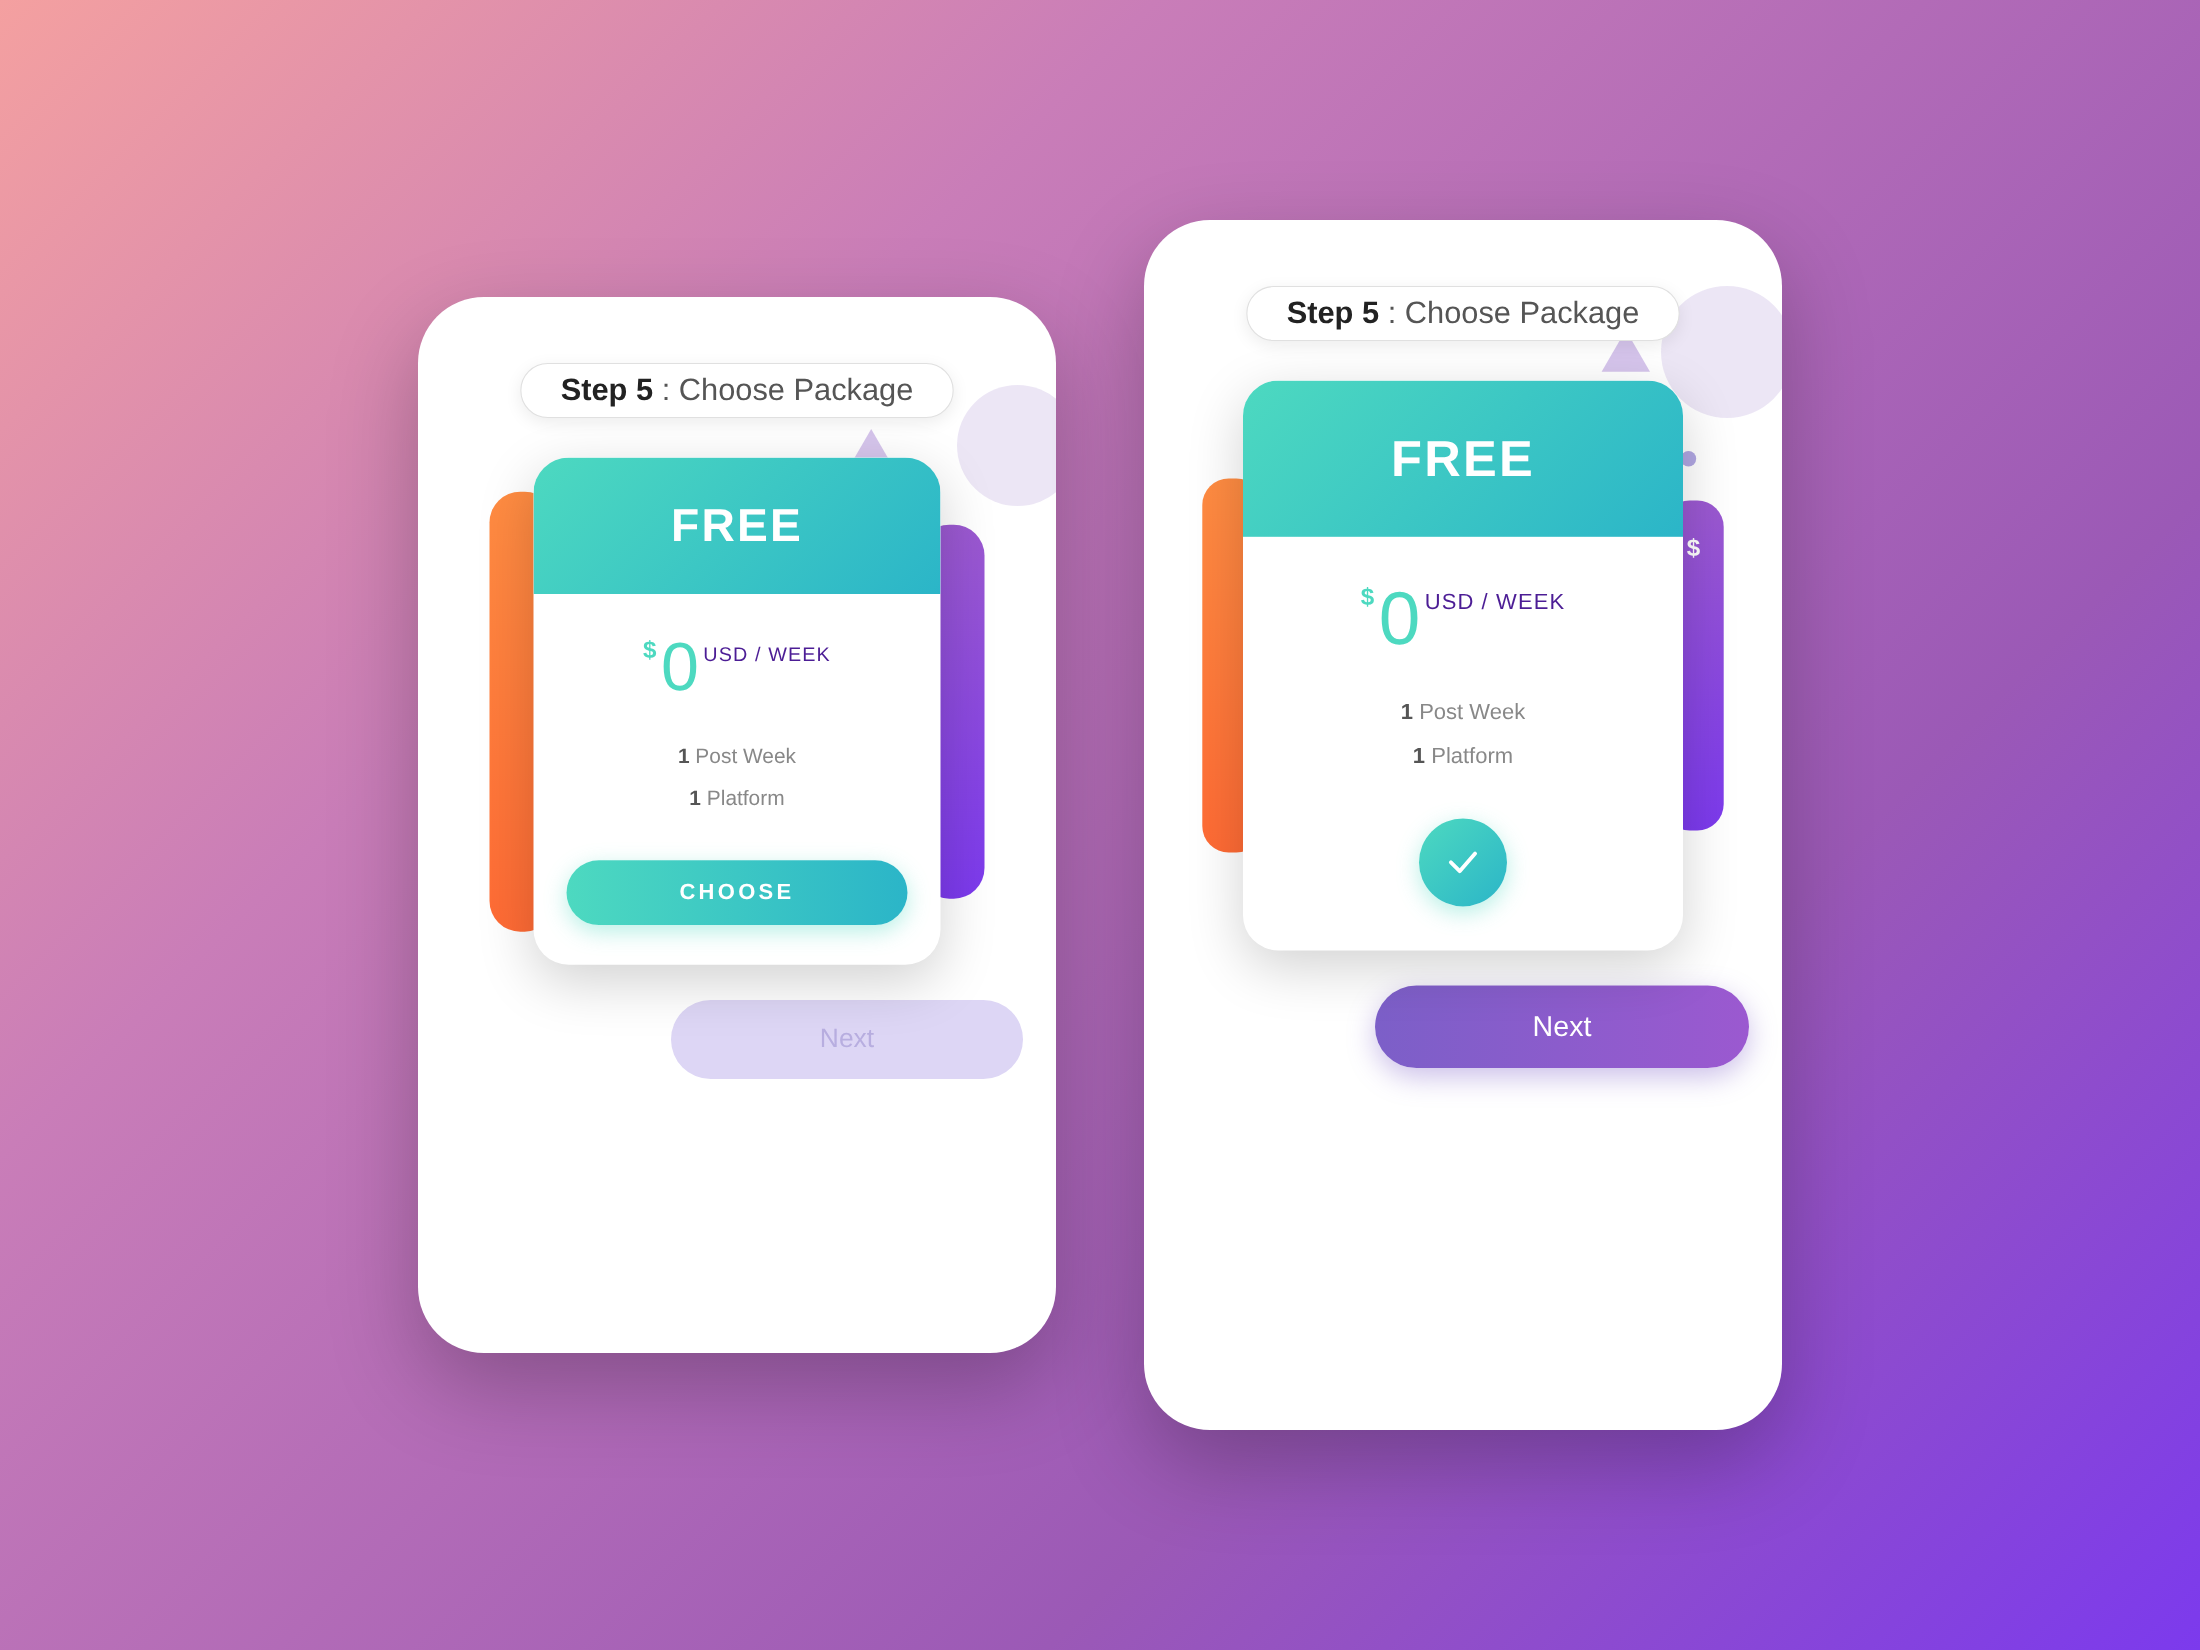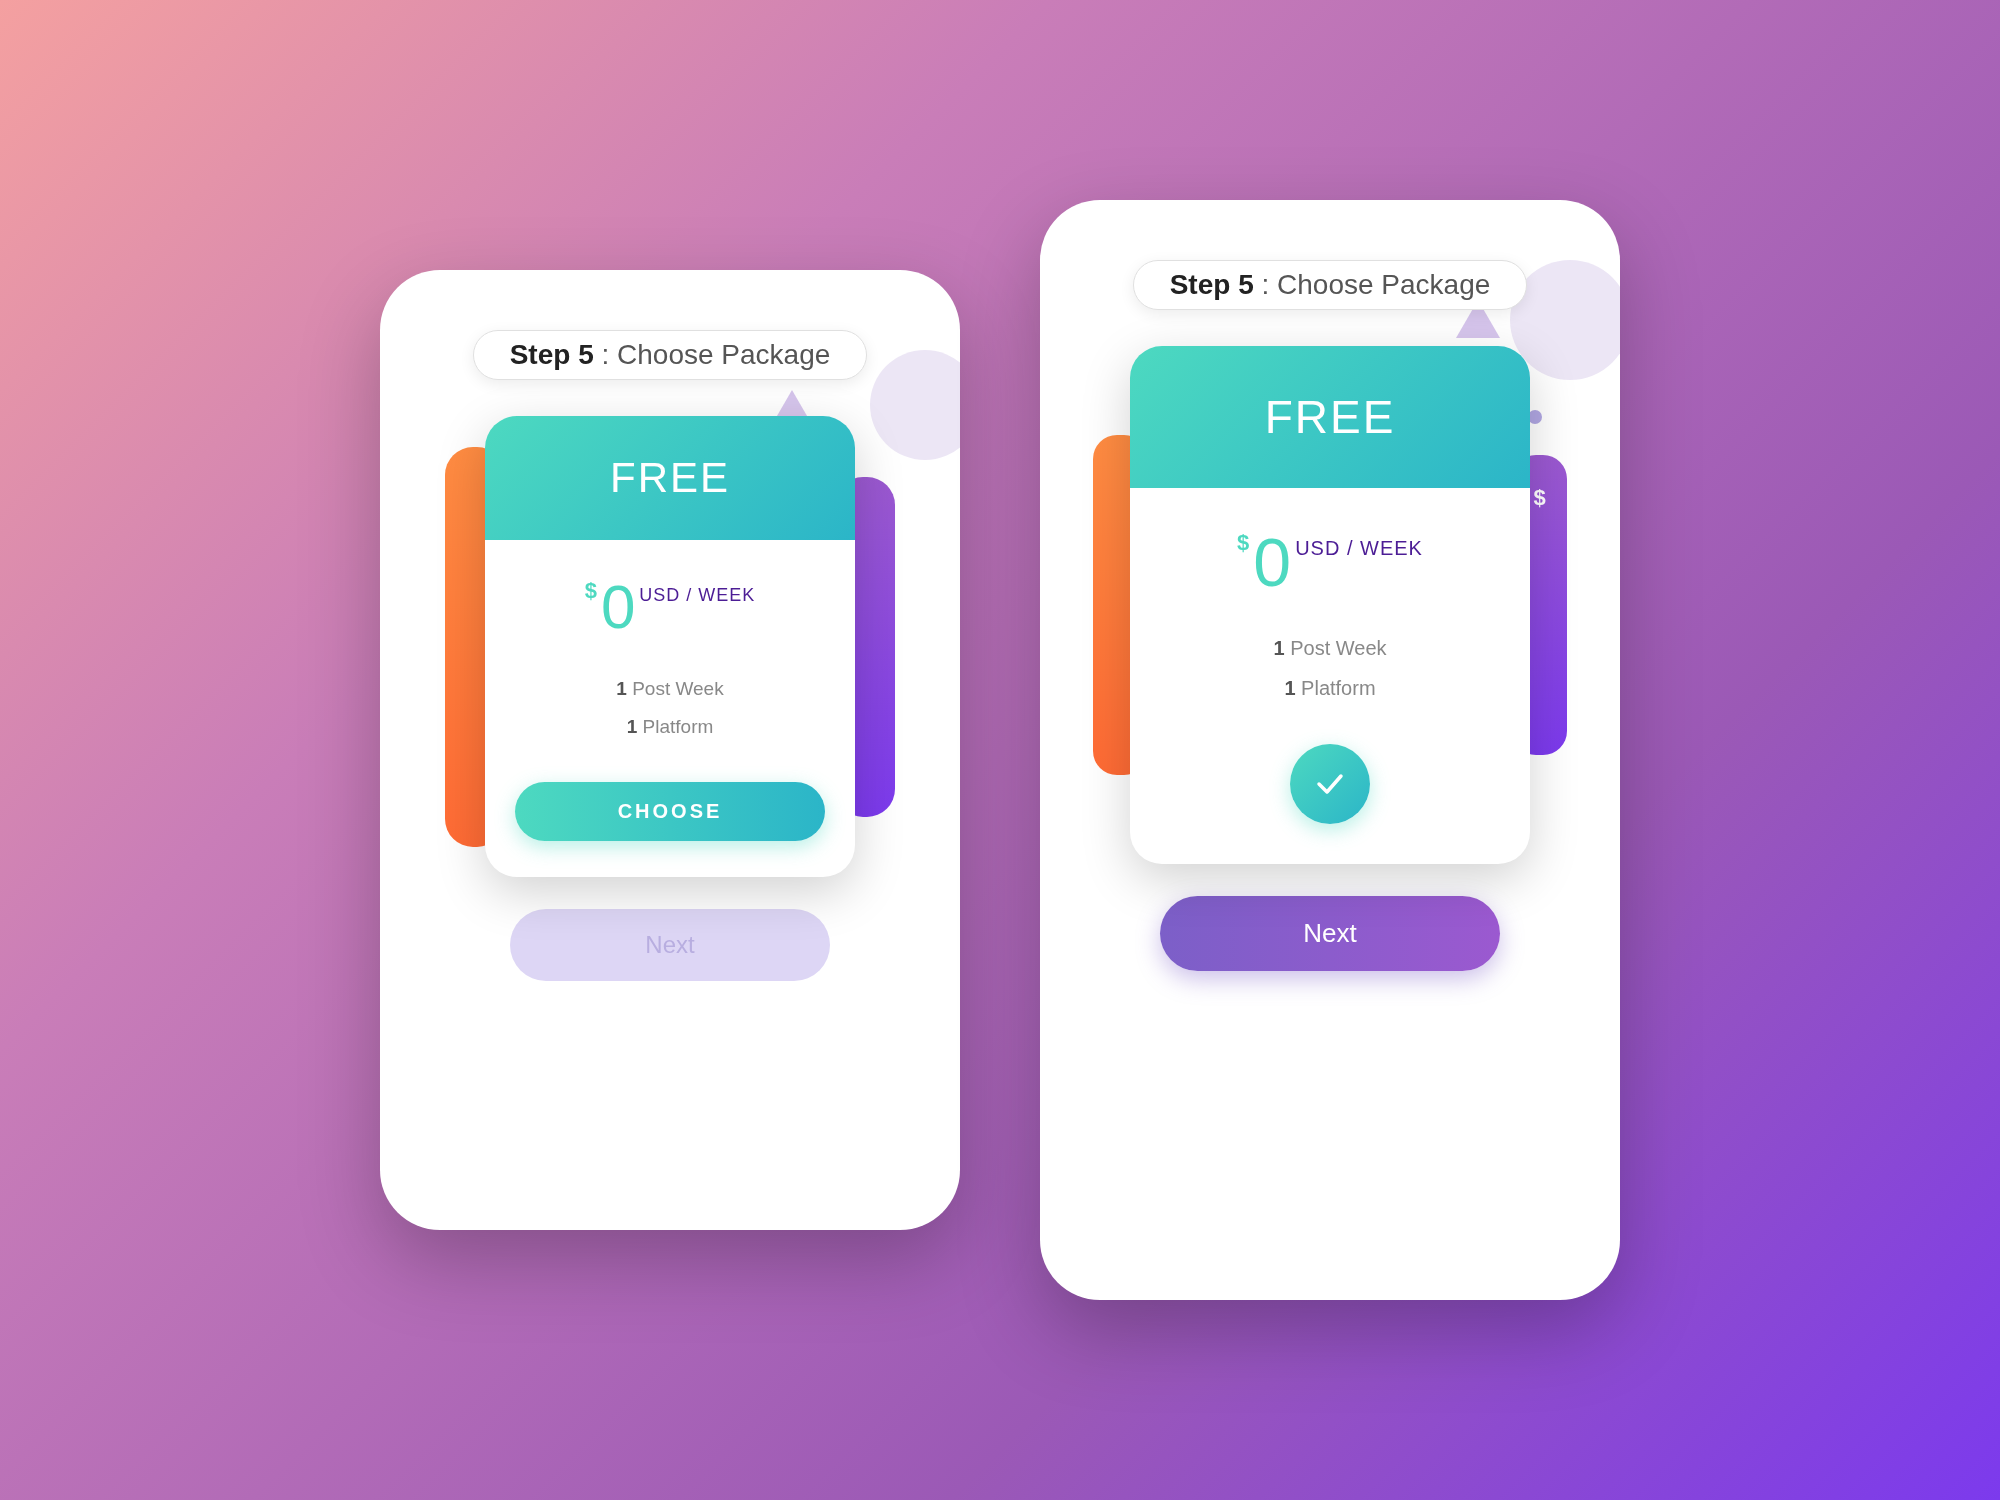--- a/index.html
+++ b/index.html
@@ -169,21 +169,21 @@
 
     .card-header {
       background: linear-gradient(135deg, #4dd9c0 0%, #2bb5c8 100%);
       padding: 38px 20px;
       text-align: center;
     }
 
     .card-title {
       color: white;
       font-size: 42px;
-      font-weight: 400;
+      font-weight: 700;
       letter-spacing: 2px;
     }
 
     .card-body {
       padding: 36px 30px;
       text-align: center;
     }
 
     .price-row {
       display: flex;
@@ -257,21 +257,21 @@
     }
 
     .check-circle svg {
       width: 38px;
       height: 38px;
     }
 
     
     .next-btn-wrap {
       display: flex;
-      justify-content: center;
+      justify-content: flex-end;
       margin-top: 32px;
     }
 
     .next-btn-inactive {
       background: #ddd6f5;
       color: #b8aee0;
       border: none;
       border-radius: 40px;
       padding: 22px 0;
       font-size: 24px;

